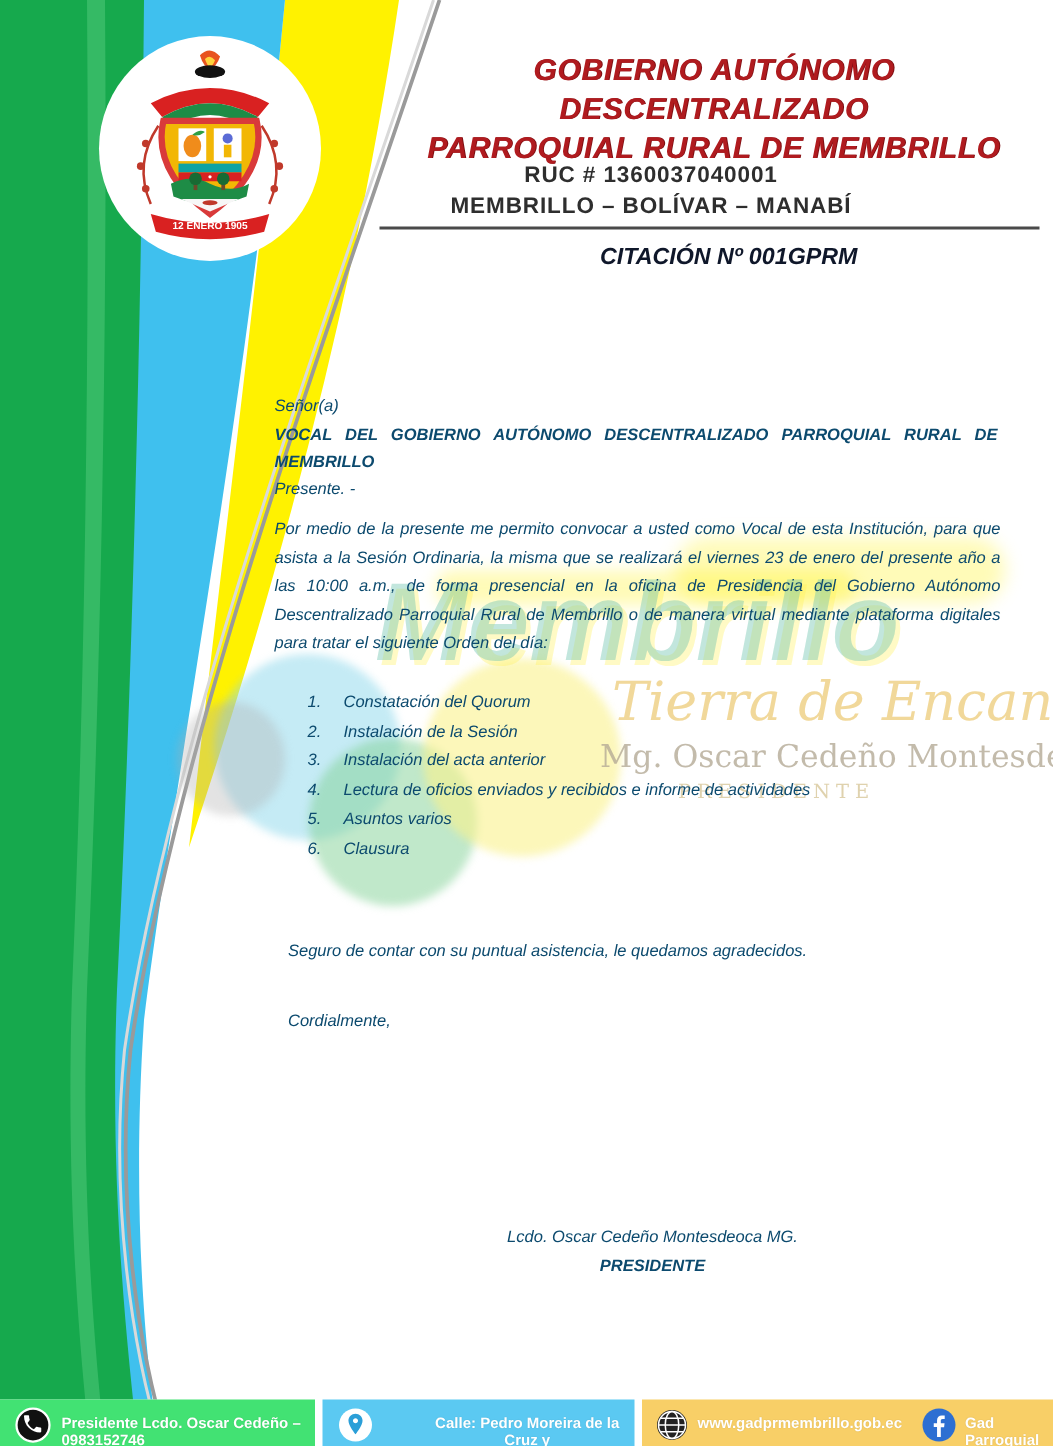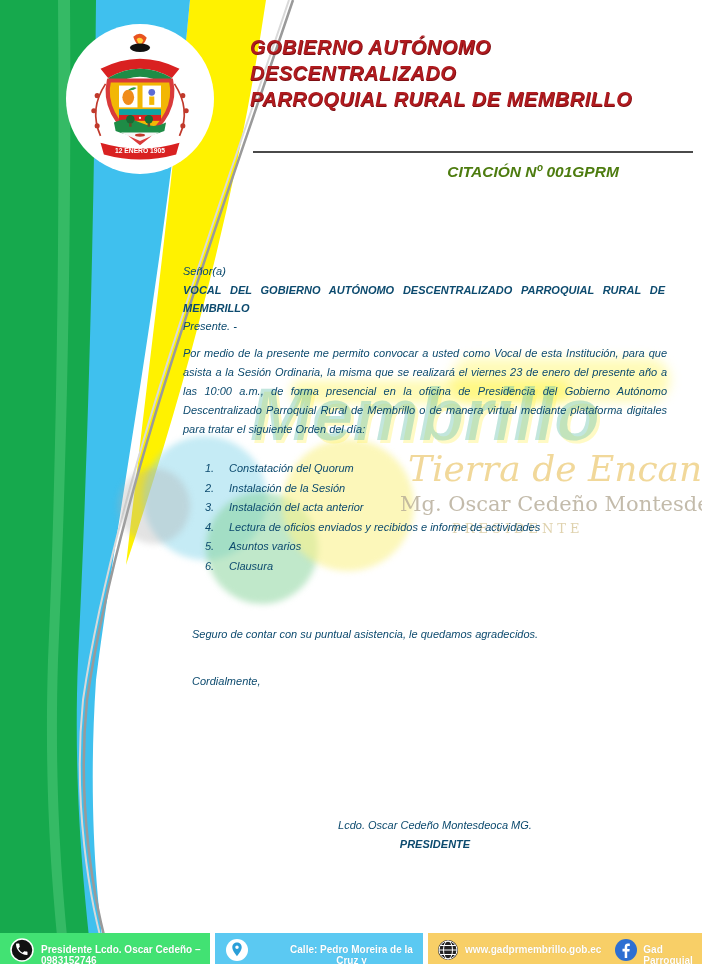--- a/index.html
+++ b/index.html
@@ -8,28 +8,28 @@
   #page *{box-sizing:border-box;}
 
   
   #swoosh{position:absolute;left:0;top:0;z-index:1;}
 
   
   .emblem-circle{position:absolute;left:66px;top:24px;width:148px;height:150px;background:#fff;
     border-radius:50%;z-index:3;display:flex;align-items:center;justify-content:center;}
 
   
-  .org-title{position:absolute;left:250px;top:34px;width:452px;z-index:2;
+  .org-title{position:absolute;left:250px;top:34px;width:452px;z-index:2;text-align:center;
     color:#b01b1f;font-weight:900;font-style:italic;font-size:20px;line-height:26px;
     letter-spacing:.5px;text-shadow:.6px .6px 0 #7c0e12;}
   .ruc-block{position:absolute;left:250px;top:106px;width:368px;z-index:2;text-align:center;
     color:#2e2e2e;font-weight:700;font-size:15px;line-height:21px;letter-spacing:.6px;}
   .header-rule{position:absolute;left:253px;top:151px;width:440px;border-top:2px solid #4a4a4a;z-index:2;}
 
-  .citation-block{position:absolute;left:383px;top:162px;width:300px;z-index:4;text-align:center;color:#4d7c0f;}
+  .citation-block{position:absolute;left:400px;top:162px;width:300px;z-index:4;text-align:left;color:#0f172a;}
   .citation-no{font-weight:800;font-style:italic;font-size:15.5px;line-height:19px;}
   .citation-date{font-style:italic;font-size:15px;line-height:19px;}
 
   
   .wm{position:absolute;z-index:1;pointer-events:none;}
   .wm-blob{border-radius:50%;filter:blur(3px);}
   .wm-big{left:250px;top:372px;width:460px;font-size:74px;font-weight:900;font-style:italic;
     color:rgba(110,195,175,.42);text-shadow:3px 3px 0 rgba(255,240,90,.35);white-space:nowrap;}
   .wm-slogan{left:408px;top:448px;width:300px;font-family:"DejaVu Serif",serif;font-style:italic;
     font-size:36px;color:rgba(236,203,120,.75);white-space:nowrap;}
@@ -127,20 +127,24 @@
         <circle cx="126" cy="112" r="3" fill="#c0392b"></circle>
       <path d="M28,132 Q75,146 122,132 L118,146 Q75,158 32,146 Z" fill="#d92121"></path>
       <text x="75" y="144" font-size="8" font-weight="bold" fill="#ffffff" text-anchor="middle">12 ENERO 1905</text>
     </svg>
   </div>
 
   <div class="org-title">
     <div>GOBIERNO AUTÓNOMO DESCENTRALIZADO</div>
     <div>PARROQUIAL RURAL DE MEMBRILLO</div>
   </div>
+  <div class="ruc-block">
+    <div>RUC # 1360037040001</div>
+    <div>MEMBRILLO – BOLÍVAR – MANABÍ</div>
+  </div>
   <div class="header-rule"></div>
 
   <div class="citation-block">
     <div class="citation-no">CITACIÓN Nº 001GPRM</div>
   </div>
 
   <div class="txt recipient">
     <div>Señor(a)</div>
     <div class="bold-title">VOCAL DEL GOBIERNO AUTÓNOMO DESCENTRALIZADO PARROQUIAL RURAL DE MEMBRILLO</div>
     <div>Presente. -</div>

